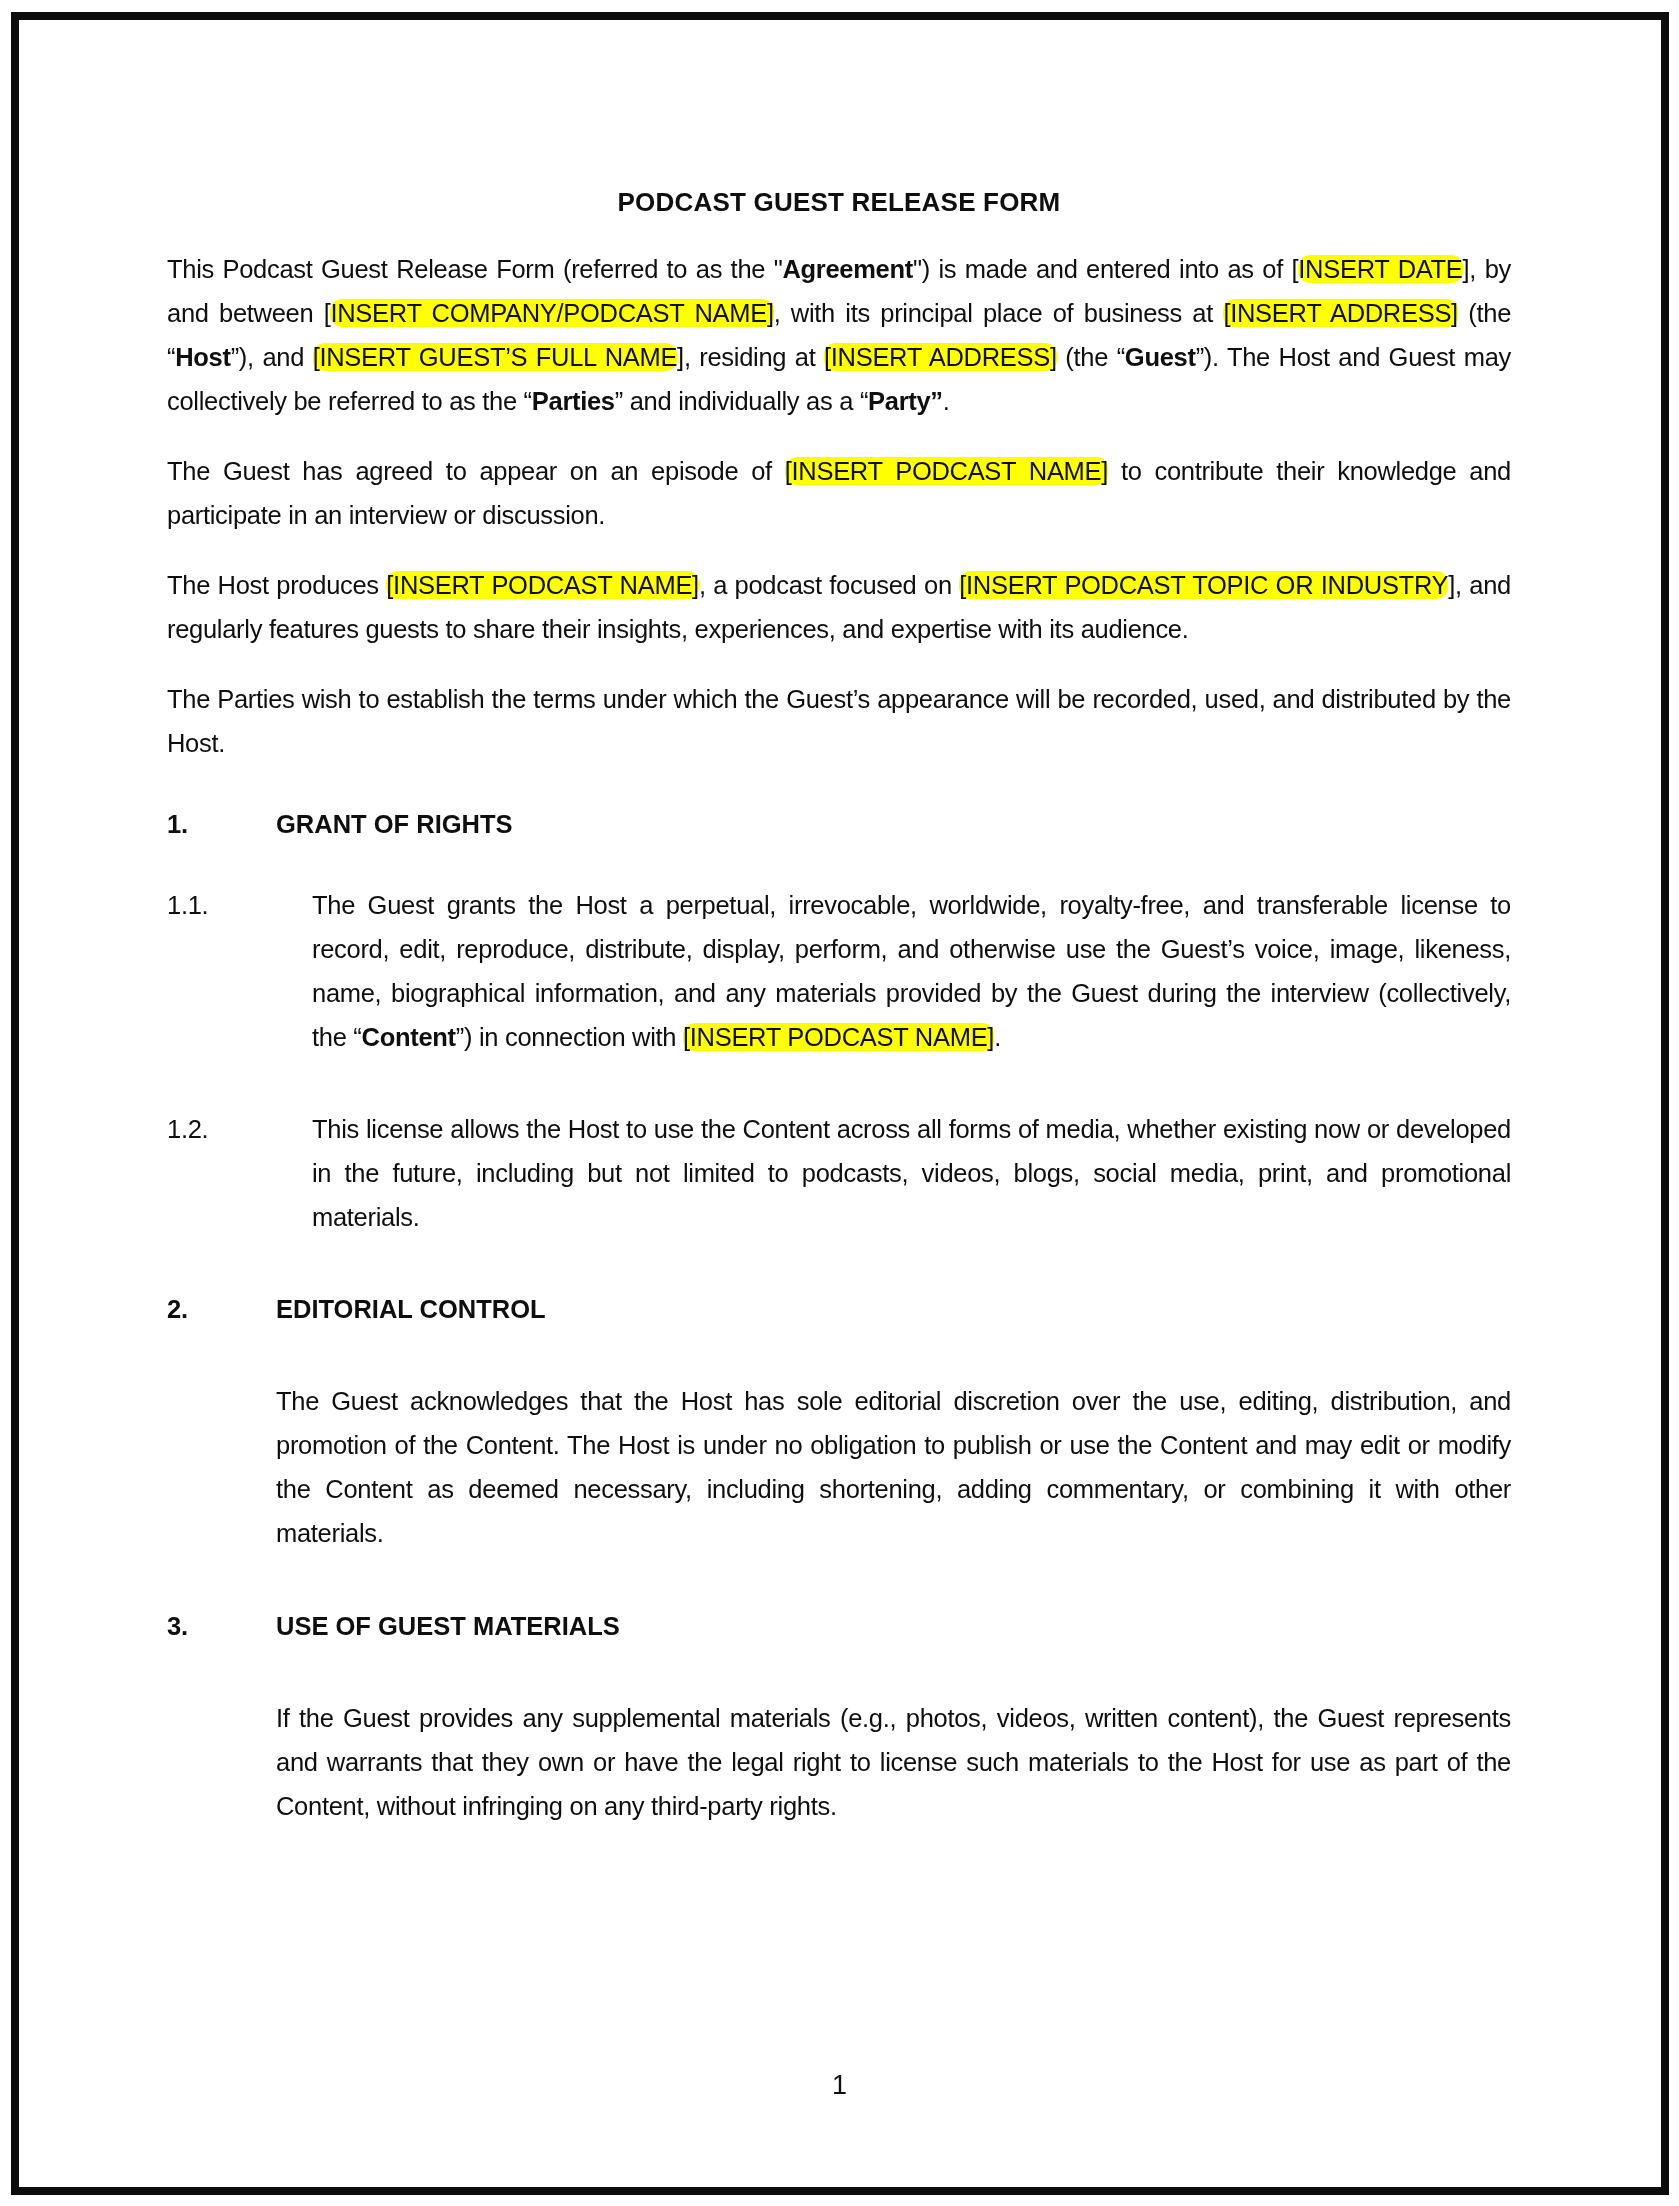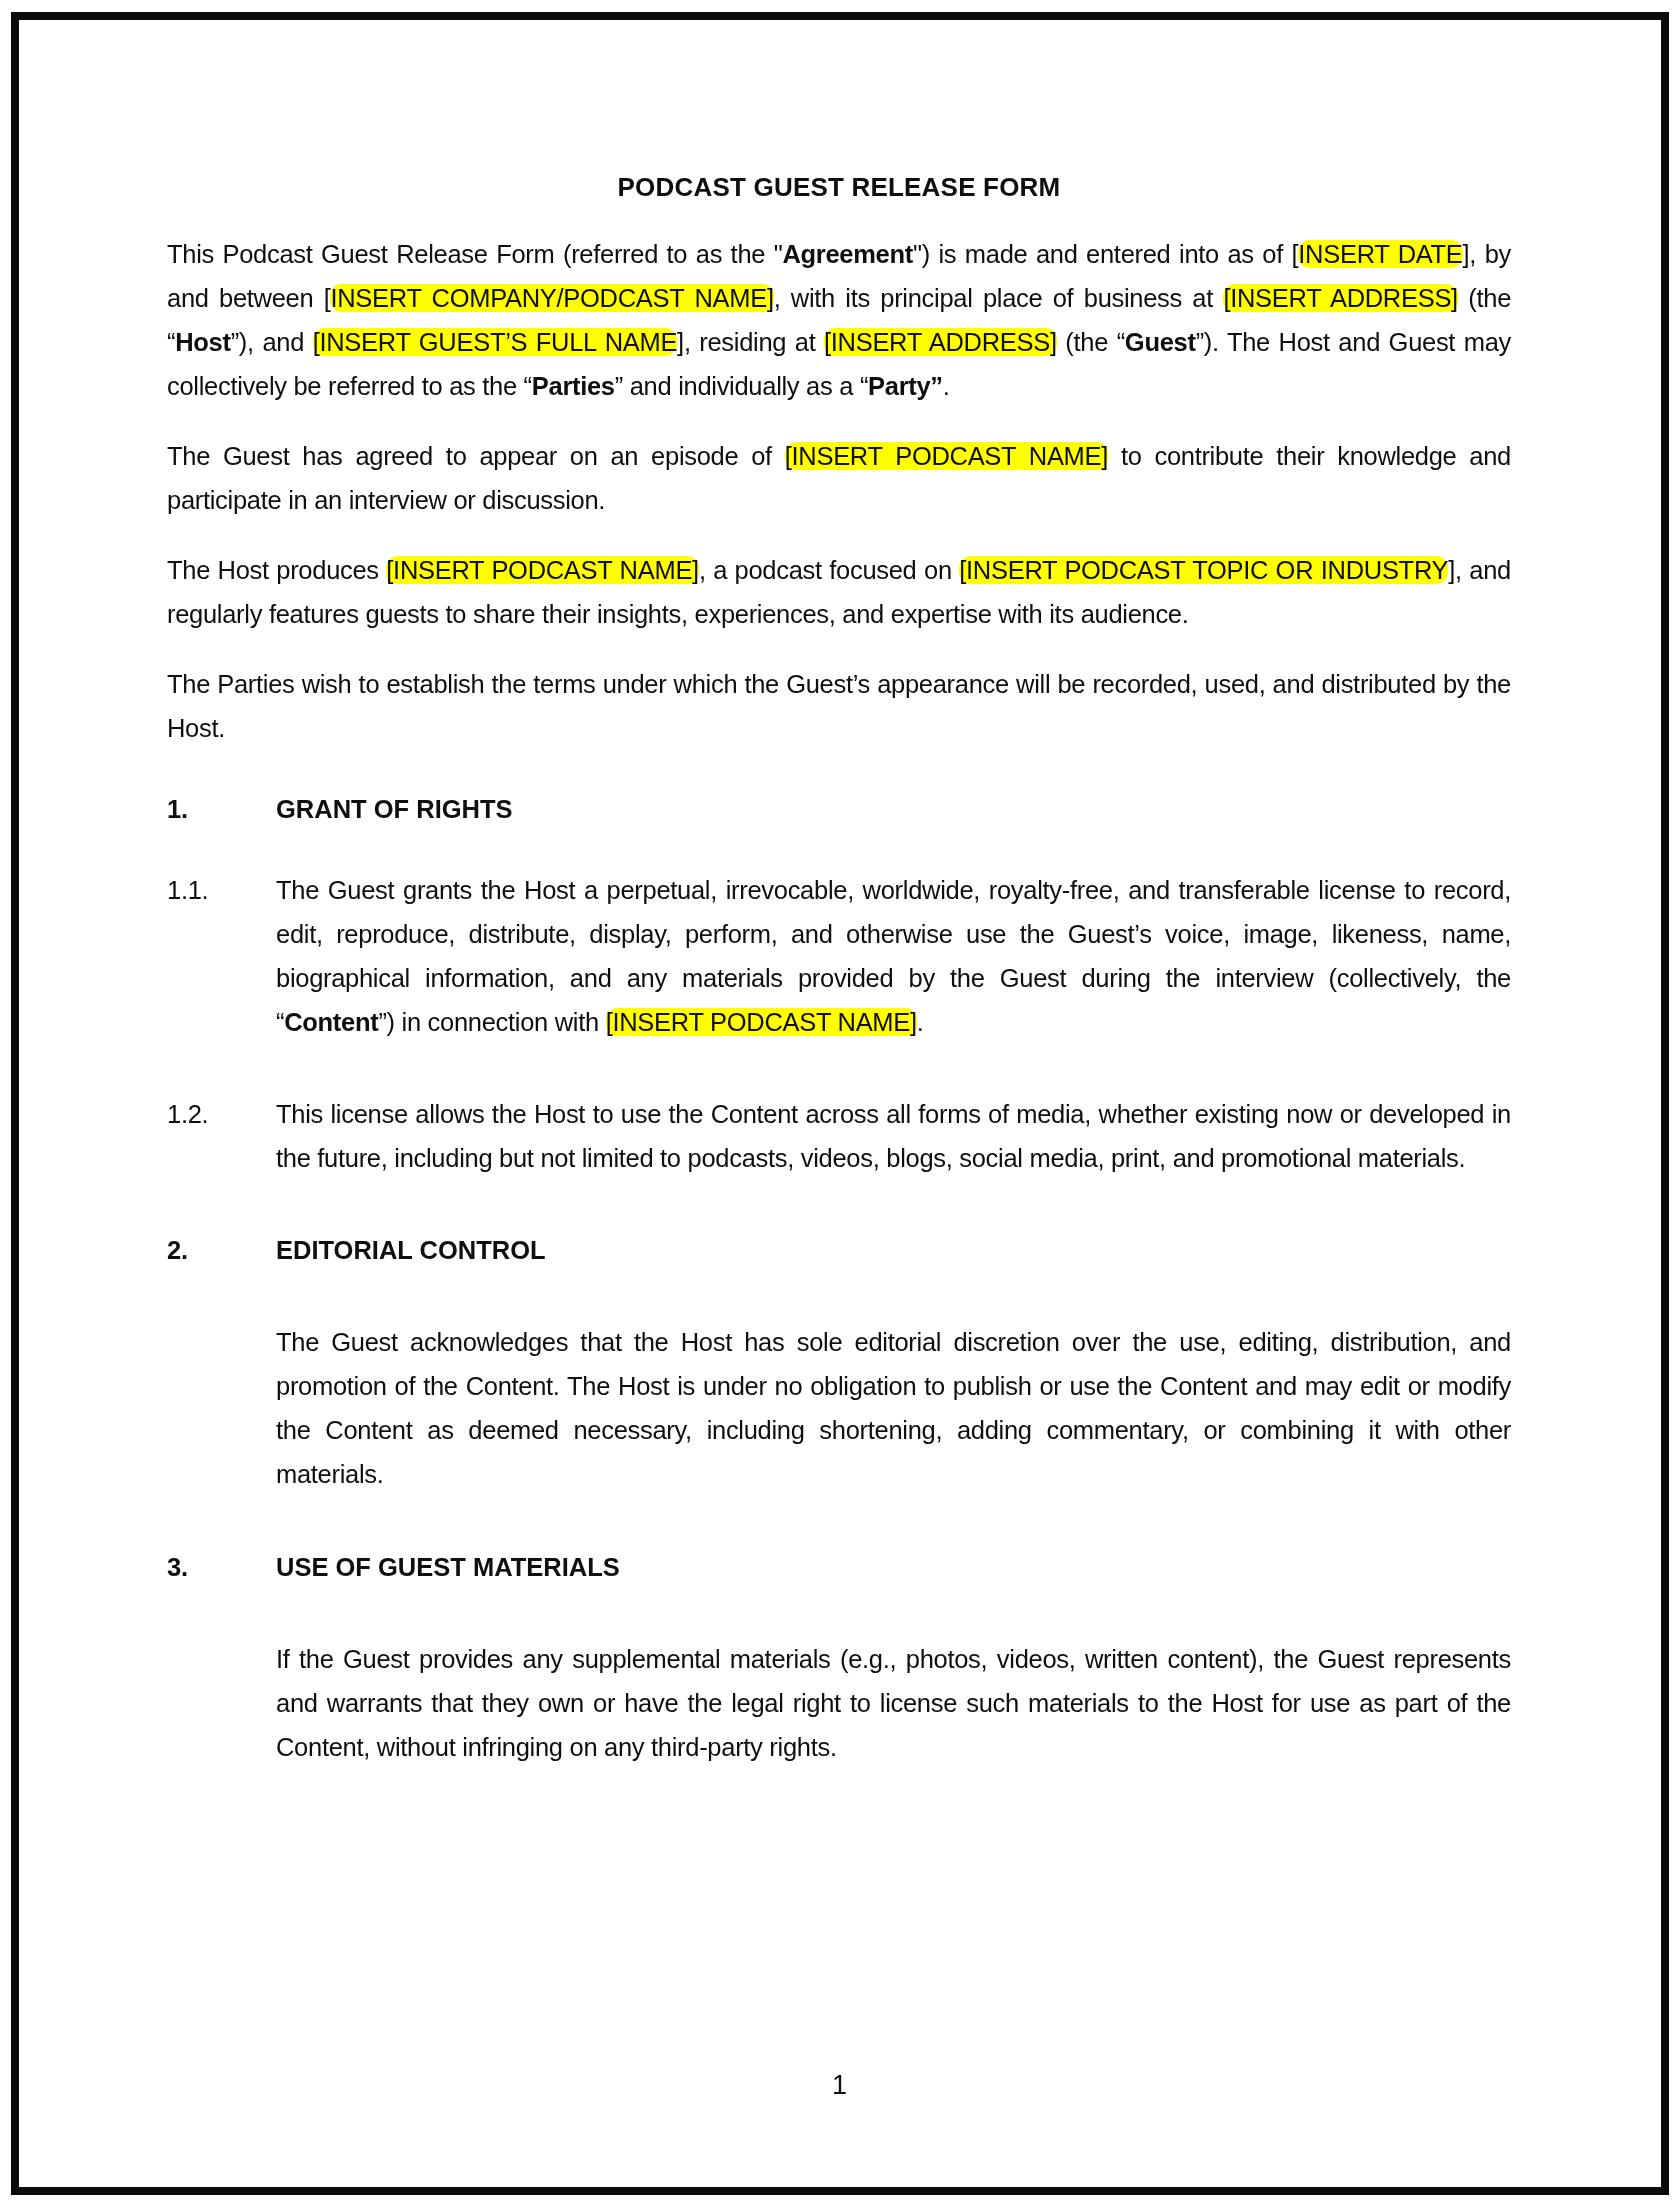--- a/index.html
+++ b/index.html
@@ -15,21 +15,21 @@
   .frame {
     position: absolute;
     left: 10.5px; top: 12.3px; right: 10.5px; bottom: 12.3px;
     border: 8px solid var(--frame, #0c0c0c);
     pointer-events: none;
   }
   .content {
     position: absolute;
     left: 167px;
     right: 168px;
-    top: 165px;
+    top: 180px;
   }
   .title {
     font-size: 26px;
     font-weight: 700;
     text-align: center;
     line-height: 44px;
     margin: 0;
     letter-spacing: 0.2px;
   }
   .para {
@@ -45,20 +45,21 @@
   .mt-clause  { margin-top: 48px; }
   .mt-sect3   { margin-top: 49px; }
   .sect-head {
     display: flex;
     font-size: 25.5px;
     line-height: 44px;
     font-weight: 700;
   }
   .hang {
     display: flex;
+    gap: 36px;
   }
   .num-col {
     width: 109px;
     flex: 0 0 109px;
     font-size: 25.5px;
     line-height: 44px;
     letter-spacing: -0.3px;
   }
   .hang .para { flex: 1 1 auto; }
   .indent-124 { padding-left: 109px; }

